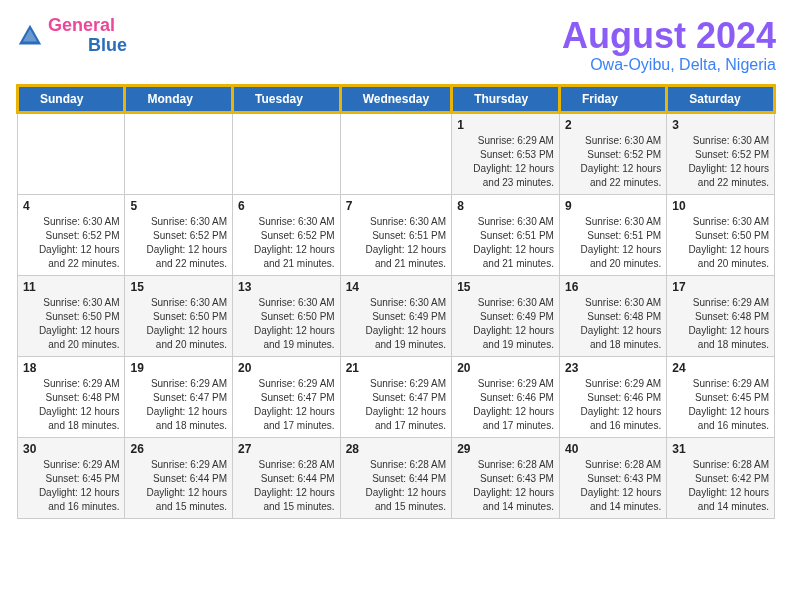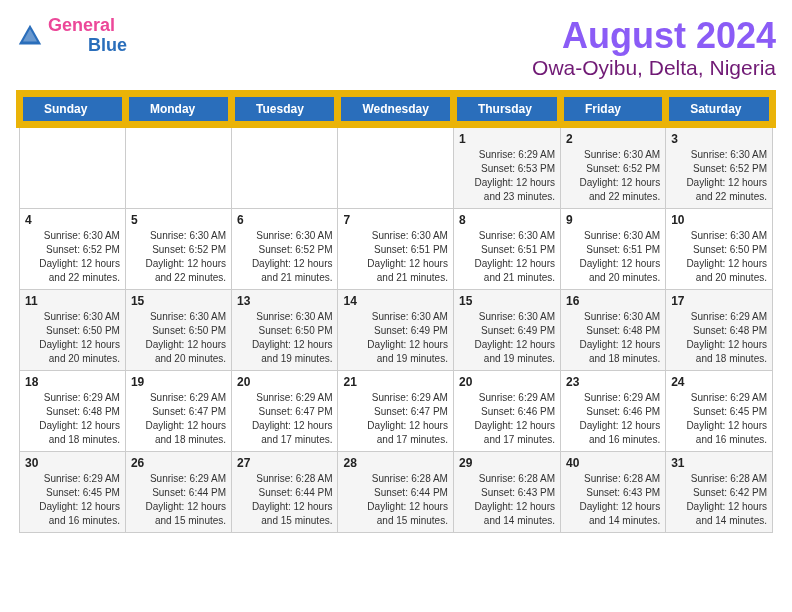--- a/index.html
+++ b/index.html
@@ -35,36 +35,36 @@
     .title-block {
       text-align: right;
     }
     .month-year {
       font-size: 36px;
       font-weight: bold;
       color: #8b5cf6;
       line-height: 1.1;
     }
     .location {
-      font-size: 21px;
-      color: #701a75;
+      font-size: 16px;
+      color: #3b82f6;
     }
     .calendar {
       width: 100%;
       border-collapse: collapse;
       font-size: 11px;
     }
     .calendar th {
       background: #2a6ebb;
       color: #fff;
       text-align: left;
       padding: 5px 21px;
       font-size: 12px;
       font-weight: bold;
-      border: 7px solid #eab308;
+      border: 3px solid #eab308;
     }
     .calendar td {
       border: 1px solid #ccc;
       vertical-align: top;
       padding: 4px 5px;
       width: calc(100% / 7);
       height: 80px;
       background: #fff;
     }
     .calendar tr:nth-child(odd) td {

